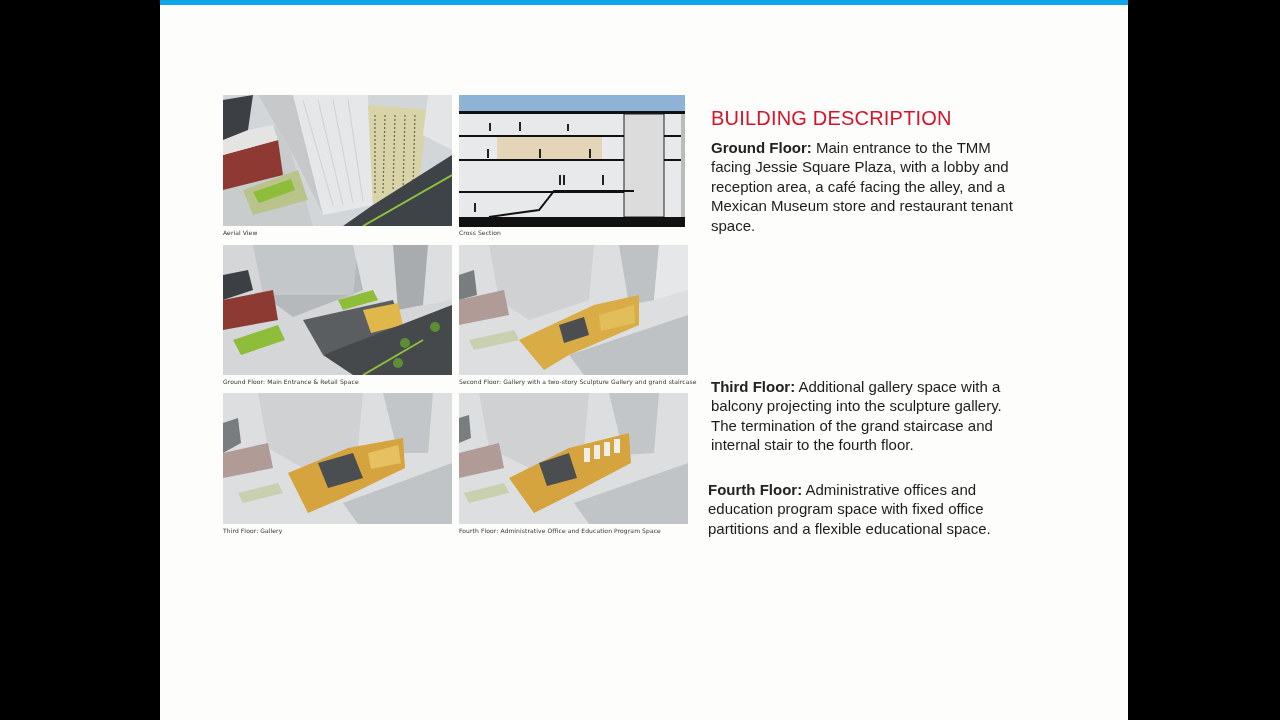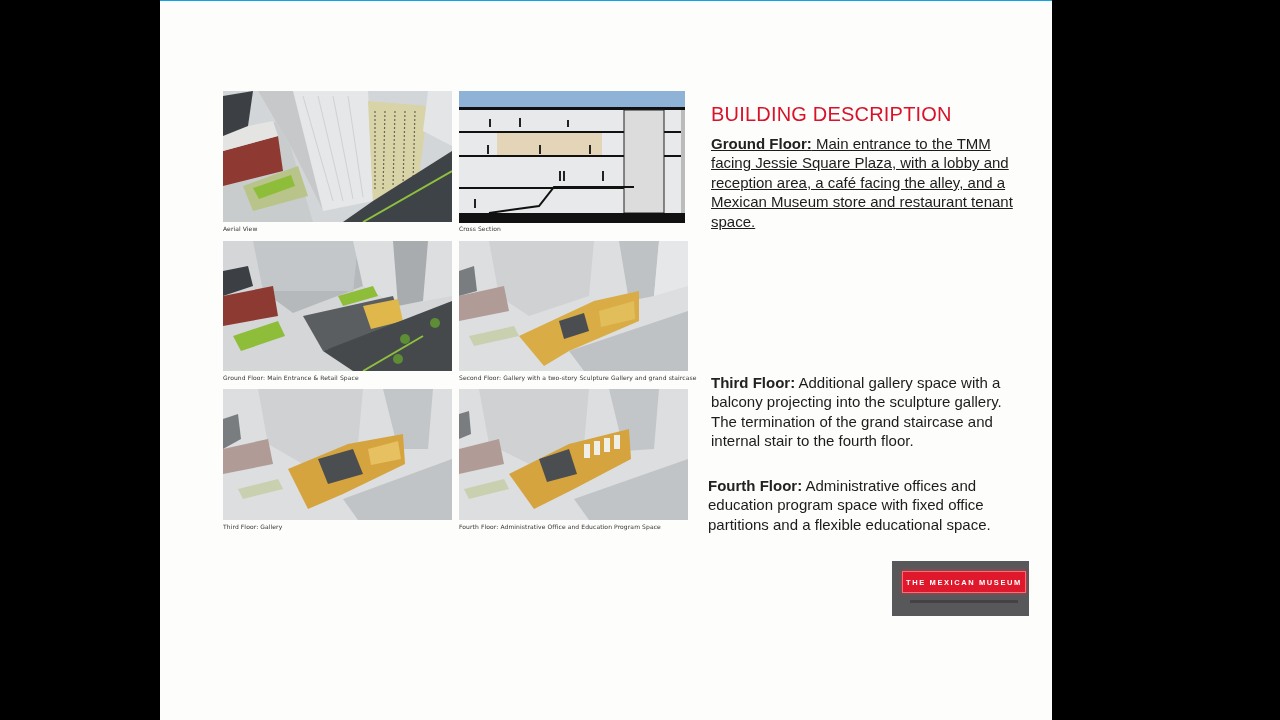--- a/index.html
+++ b/index.html
@@ -2,22 +2,22 @@
 <html><head>
   <meta charset="utf-8">
   <style>
     html, body { margin: 0; padding: 0; }
     body {
       width: 1280px; height: 720px; background: #000;
       position: relative; overflow: hidden;
       font-family: "Liberation Sans", sans-serif;
     }
     .slide {
-      position: absolute; left: 160px; top: 0; width: 892px; height: 720px;
-      background: #fdfdfb; border-top: 1px solid #0ea5e9;
+      position: absolute; left: 160px; top: 0; width: 968px; height: 720px;
+      background: #fdfdfb; border-top: 5px solid #0ea5e9;
       box-sizing: border-box;
     }
     .figure {
       position: absolute; overflow: hidden;
     }
     .caption {
       position: absolute; font-size: 6px; color: #333; white-space: nowrap;
       font-family: "DejaVu Sans", sans-serif; letter-spacing: 0.1px;
     }
     .svgfill { width: 100%; height: 100%; display: block; }
@@ -183,27 +183,23 @@
           <rect x="155" y="46" width="6" height="14"></rect>
         </g>
       <polygon points="115,110 229,70 229,131 130,131" fill="#c1c4c6"></polygon>
       <polygon points="5,100 45,90 50,100 10,110" fill="#c8d0b0"></polygon>
     </svg>
   </div>
   <div class="caption" style="left:299px;top:522px;">Fourth Floor: Administrative Office and Education Program Space</div>
 
   <div class="title">BUILDING DESCRIPTION</div>
 
-  <div class="para" style="left:551px;top:133px;text-decoration:underline;">
+  <div class="para" style="left:551px;top:133px;">
     <b>Ground Floor:</b><span> Main entrance to the TMM facing Jessie Square Plaza, with a lobby and reception area, a  café facing the alley,  and a  Mexican Museum store and restaurant tenant space.</span>
   </div>
   <div class="para" style="left:548px;top:475px;">
     <b>Fourth Floor:</b><span>  Administrative offices and education program space with fixed office partitions and a flexible educational space.</span>
   </div>
   <div class="para" style="left:551px;top:372px;">
     <b>Third Floor:</b><span> Additional gallery space with a balcony projecting into the sculpture gallery. The termination of the grand staircase and internal stair to the fourth floor.</span>
   </div>
 
-  <div class="logo">
-    <div class="logo-box">THE MEXICAN MUSEUM</div>
-    <div class="logo-sub"></div>
-  </div>
 </div>
 
 </body></html>

